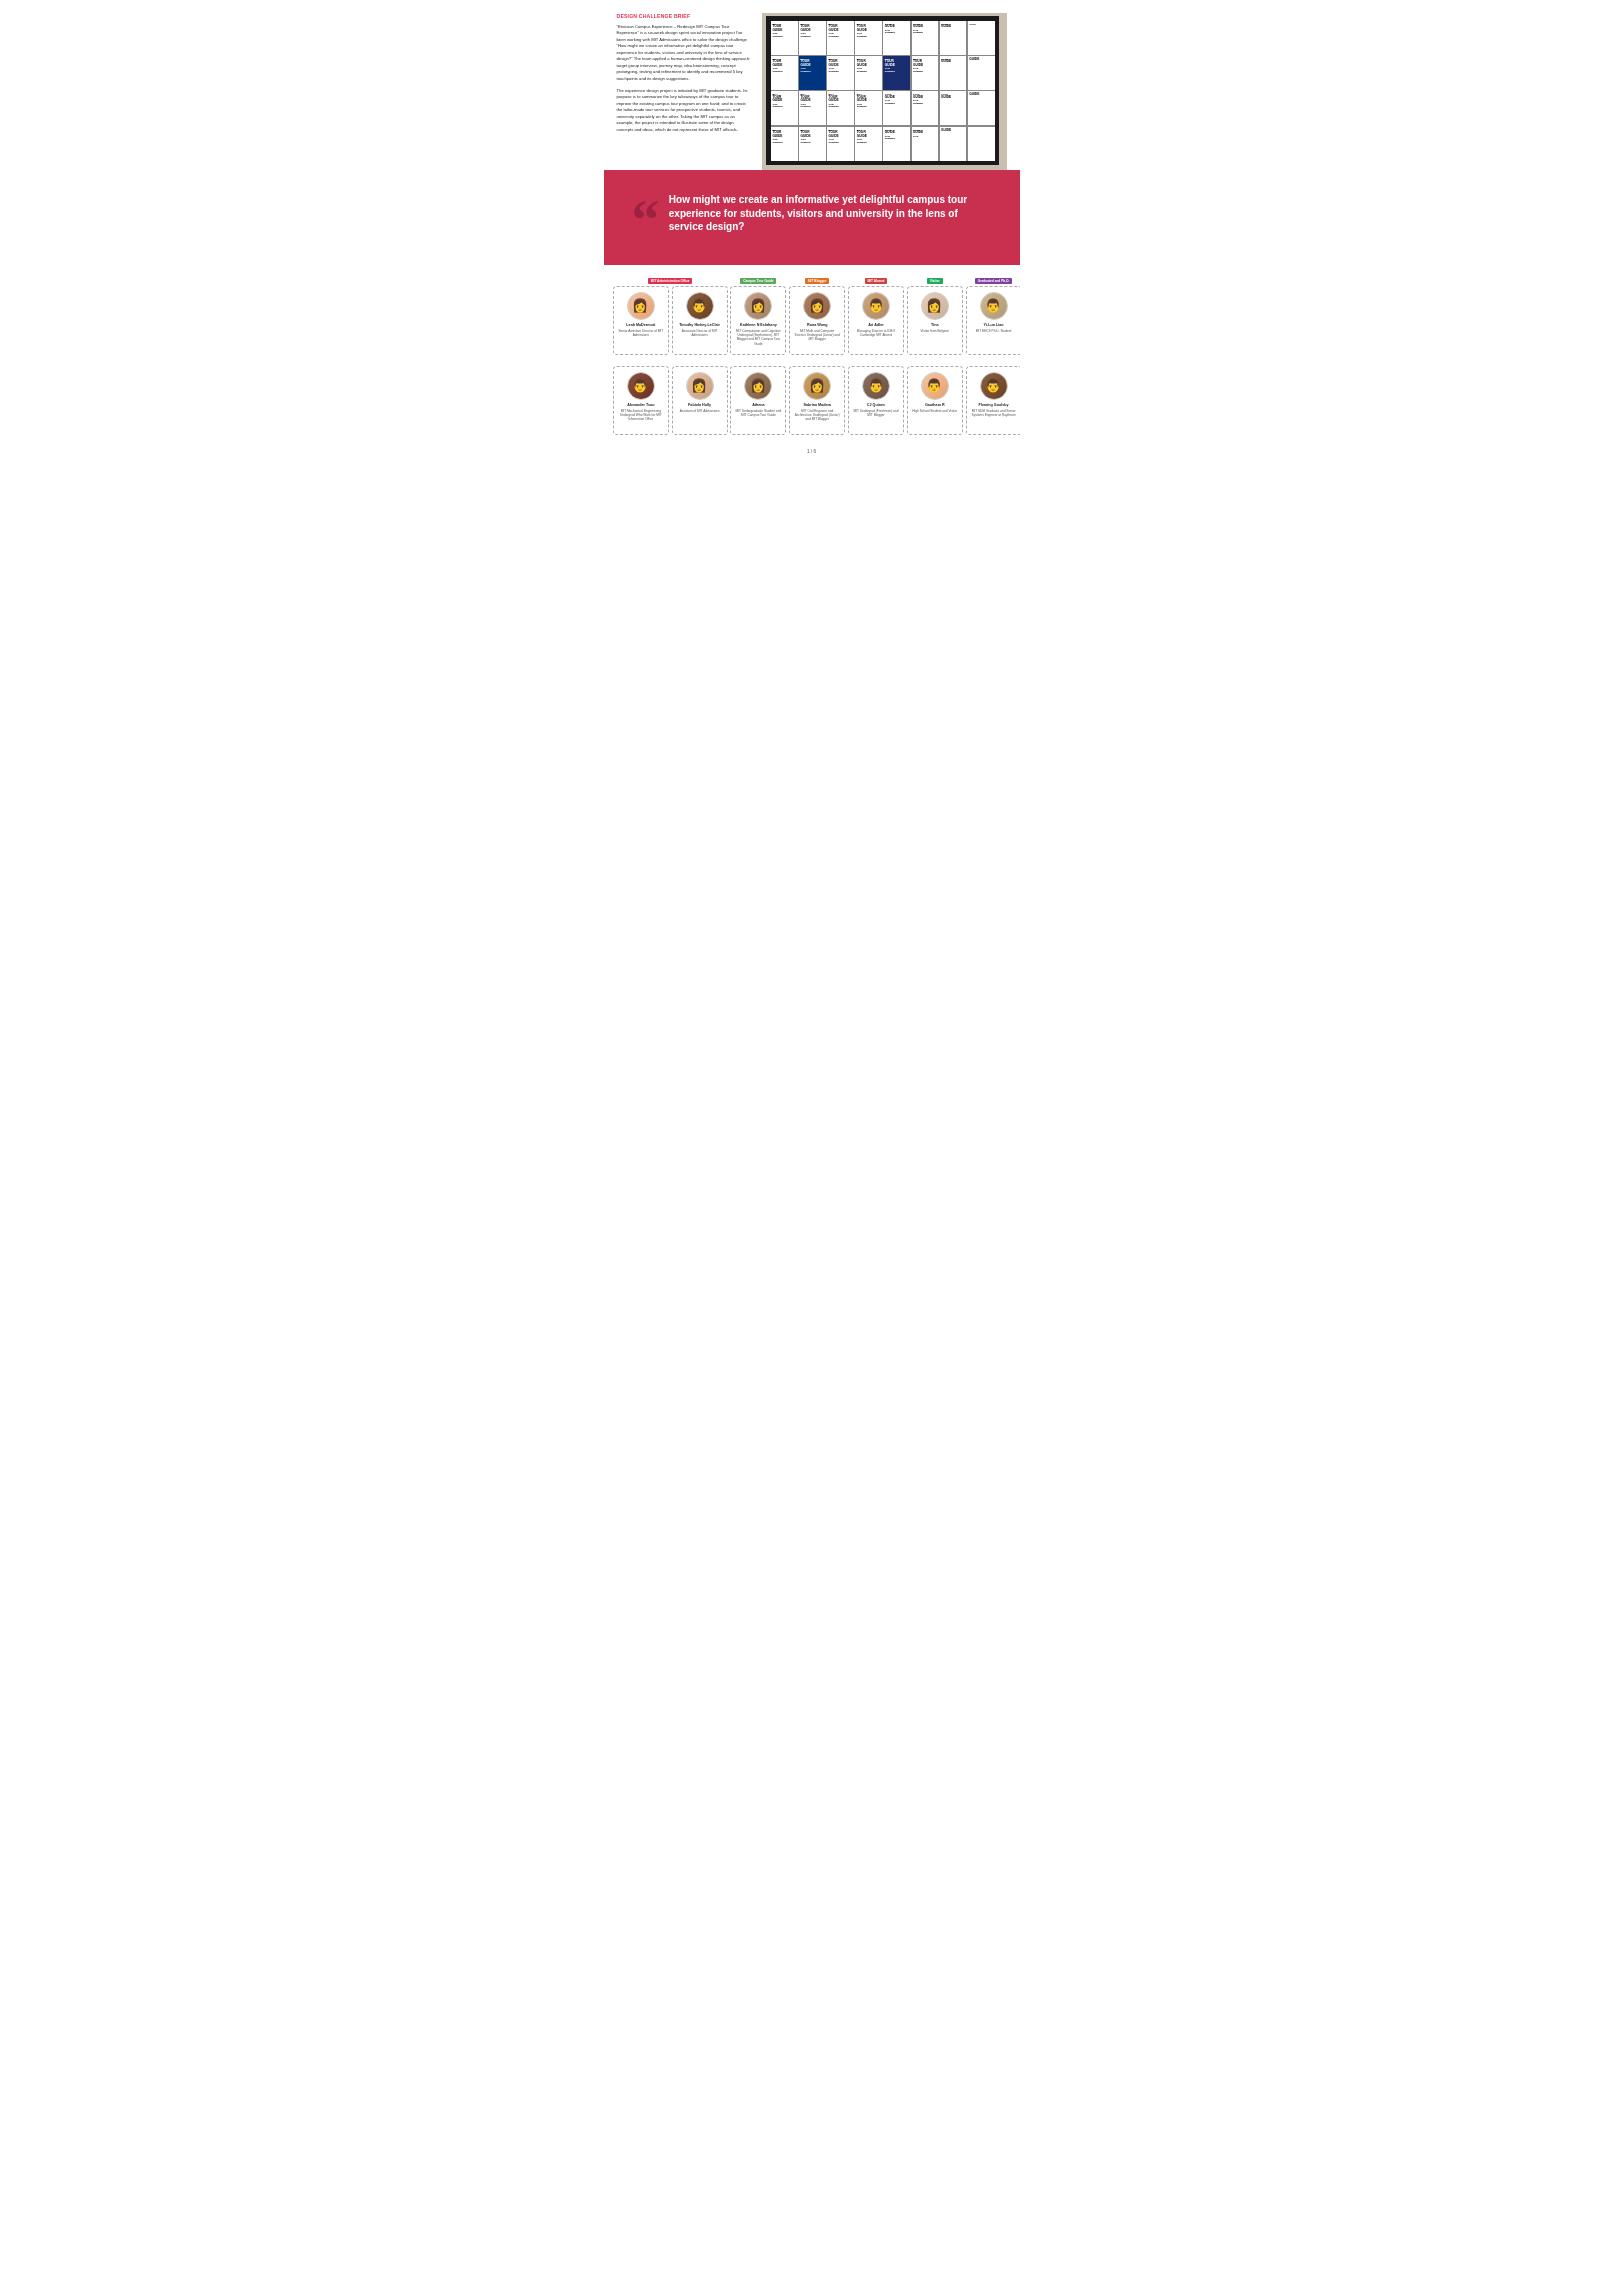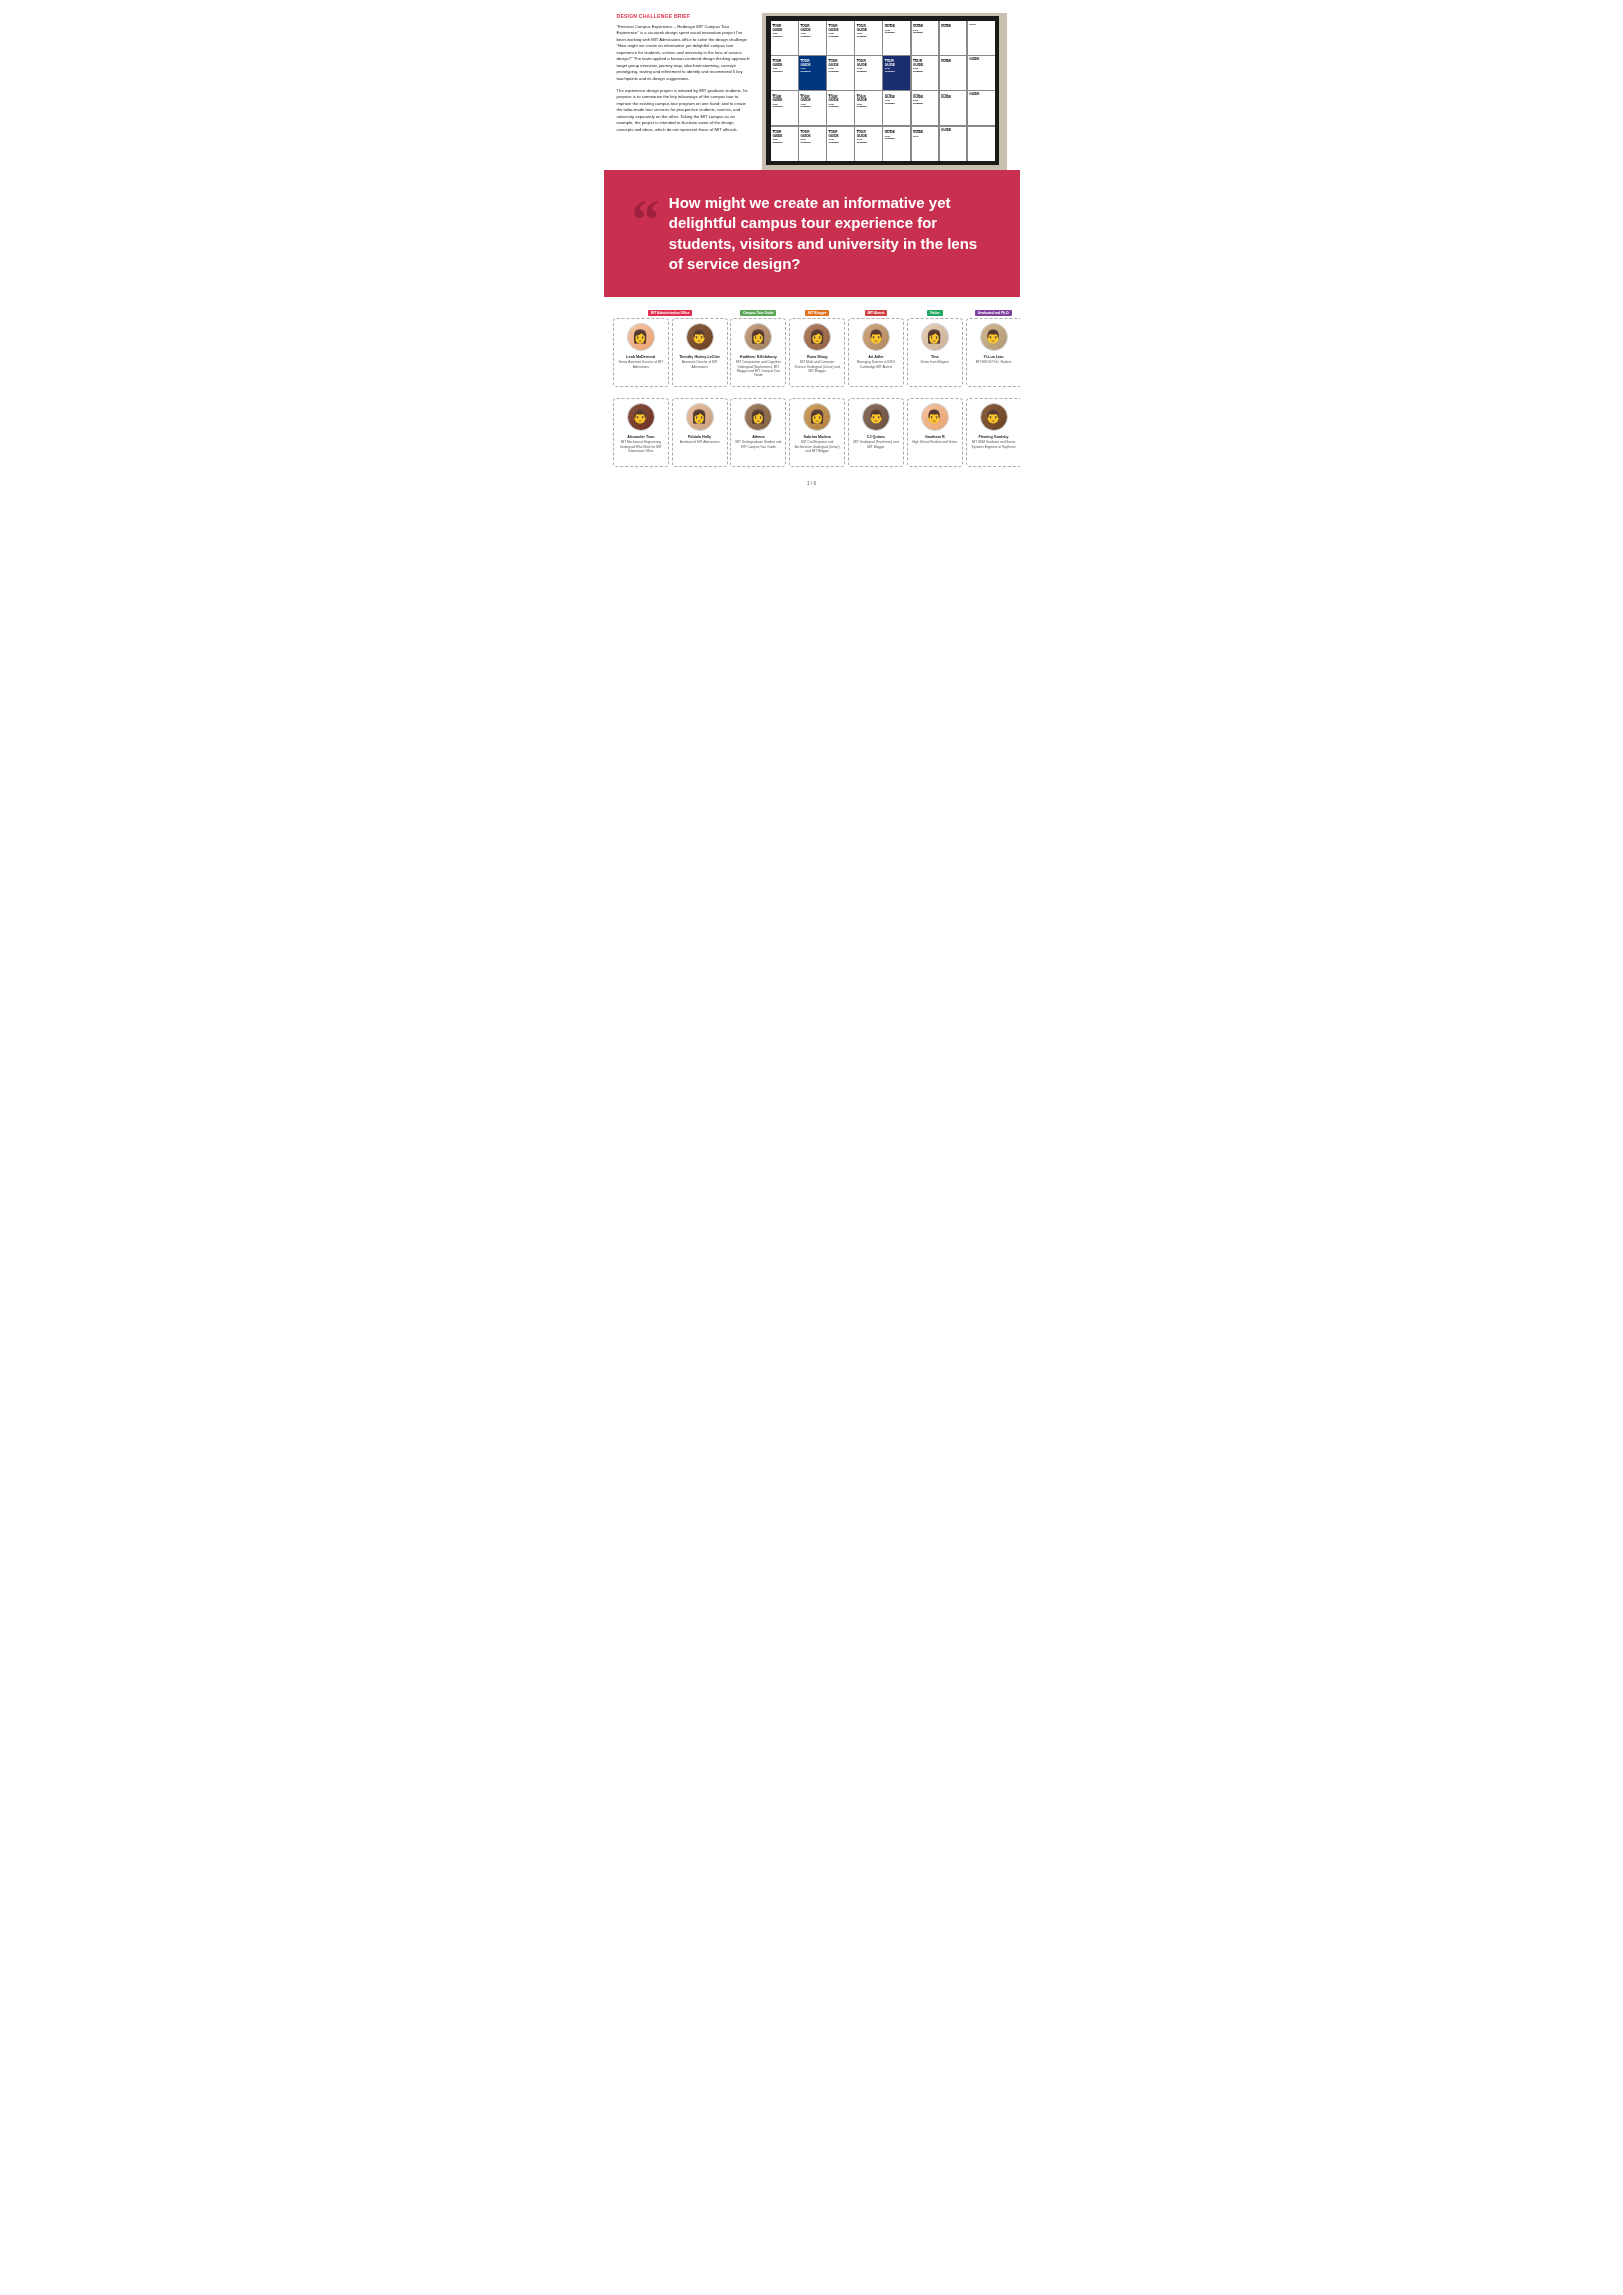--- a/index.html
+++ b/index.html
@@ -133,21 +133,21 @@
       font-family: Georgia, serif;
       font-weight: 700;
       flex-shrink: 0;
       margin-top: 4.6px;
     }
 
     .quote-text {
       color: #fff;
       font-family: Arial, Helvetica, sans-serif;
       font-weight: 700;
-      font-size: 15px;
+      font-size: 10px;
       line-height: 1.35;
     }
 
     
     .personas-section {
       background: #fff;
       padding: 13px 9.3px 9.3px 9.3px;
     }
 
     .persona-group-label {

